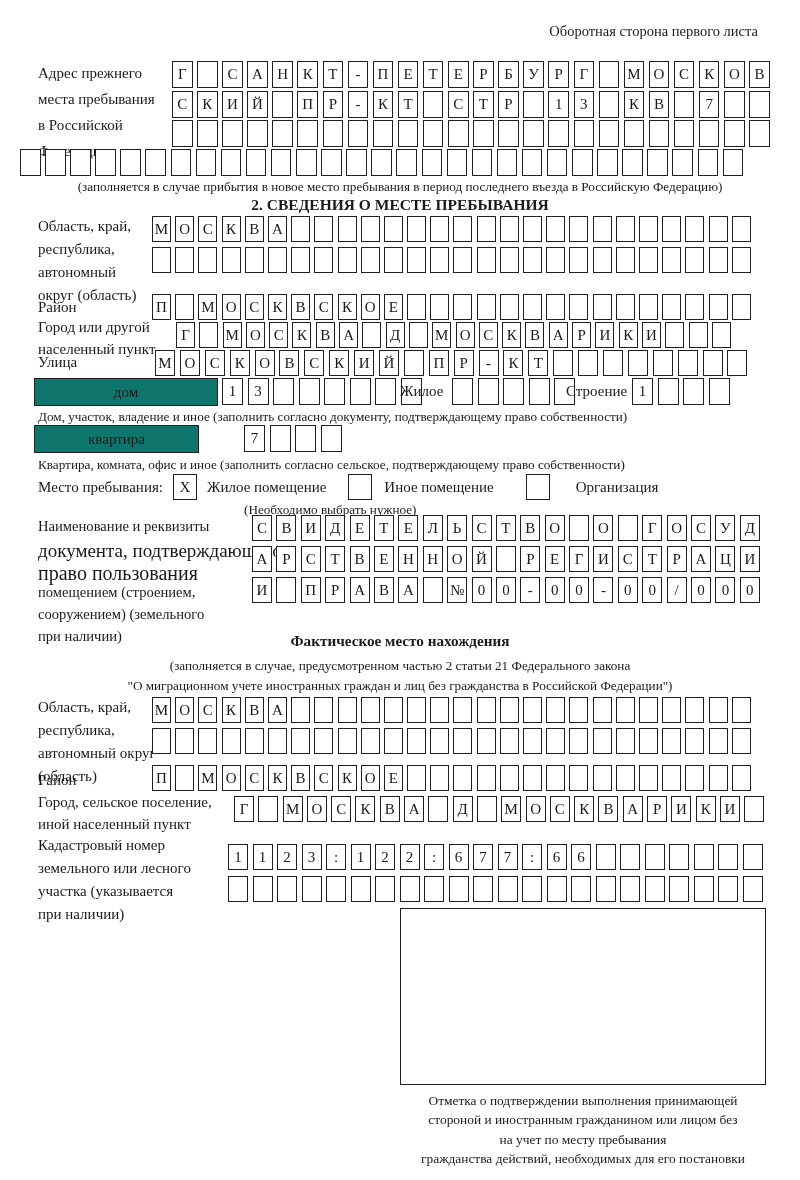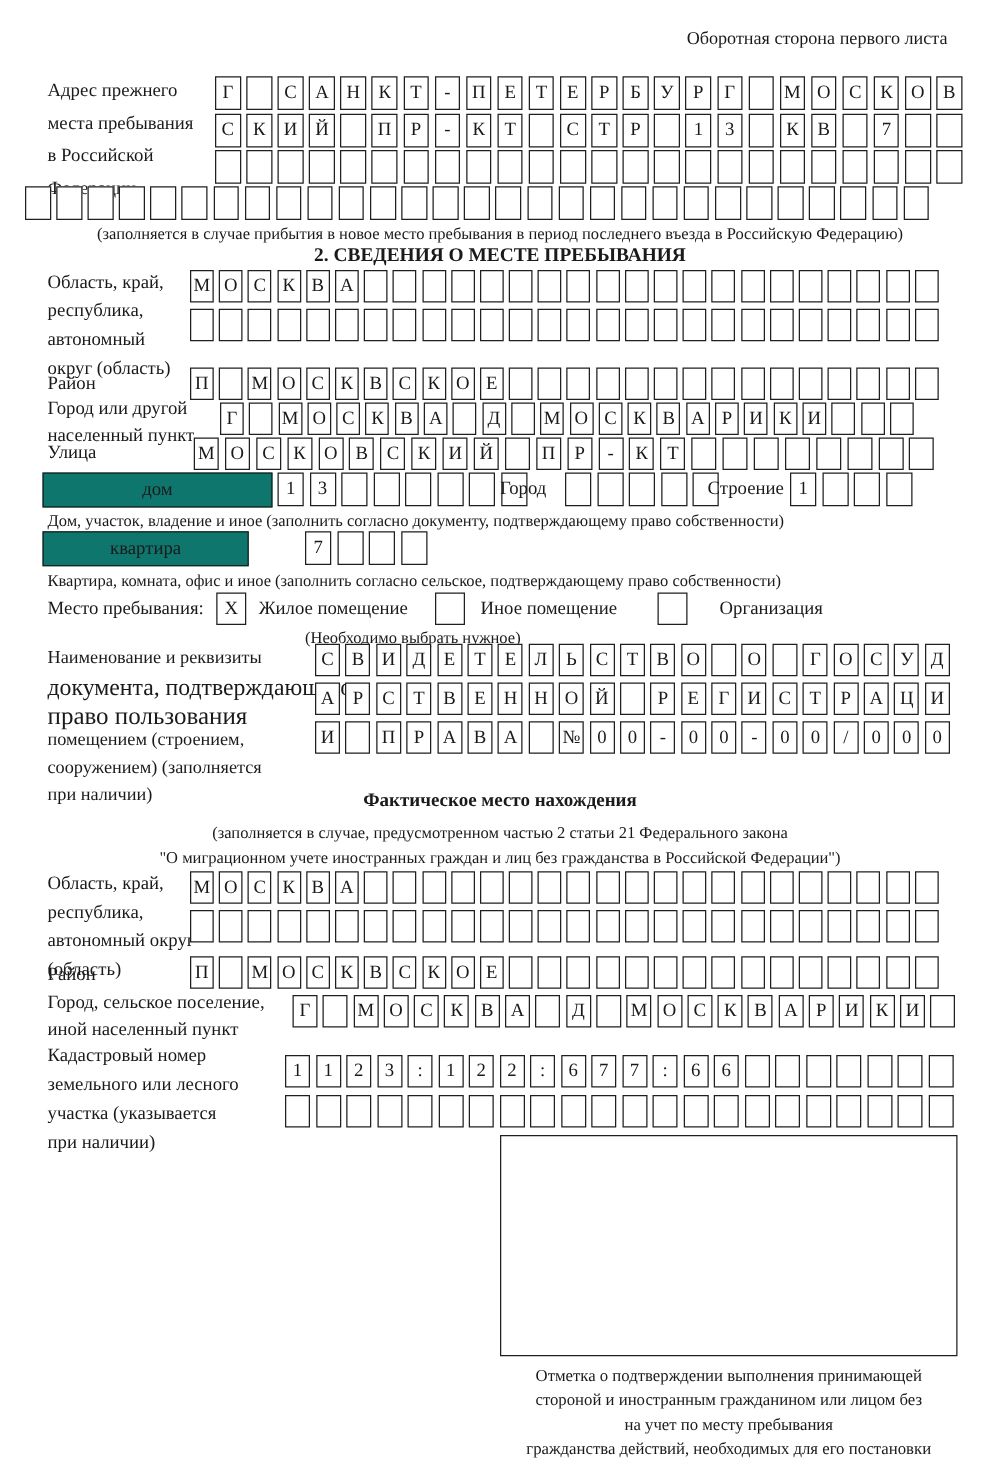--- a/index.html
+++ b/index.html
@@ -319,21 +319,21 @@
     <div class="cellrow g-house" style="left:222px;top:378px;">
         <div class="cell">1</div>
         <div class="cell">3</div>
         <div class="cell"></div>
         <div class="cell"></div>
         <div class="cell"></div>
         <div class="cell"></div>
         <div class="cell"></div>
         <div class="cell"></div>
       </div>
-    <div class="lbl" style="left:400px;top:384px;">Город</div>
+    <div class="lbl" style="left:400px;top:384px;">Жилое</div>
     <div class="cellrow g-house" style="left:452px;top:378px;">
         <div class="cell"></div>
         <div class="cell"></div>
         <div class="cell"></div>
         <div class="cell"></div>
         <div class="cell"></div>
       </div>
     <div class="lbl" style="left:566px;top:384px;">Строение</div>
     <div class="cellrow g-house" style="left:632px;top:378px;">
         <div class="cell">1</div>
@@ -364,21 +364,21 @@
     <span class="checkbox" style="margin-left:32px;"></span>
     <span class="inline-label" style="margin-left:26px;">Организация</span>
   </div>
   <div class="note" style="left:244px;top:502px;">(Необходимо выбрать нужное)</div>
 
   <div>
     <div class="lbl" style="left:38px;top:519px;font-size:14.6px;">Наименование и реквизиты</div>
     <div class="lbl" style="left:38px;top:541px;font-size:19px;">документа, подтверждающего</div>
     <div class="lbl" style="left:38px;top:563px;font-size:20px;">право пользования</div>
     <div class="lbl" style="left:38px;top:585px;font-size:14.6px;">помещением (строением,</div>
-    <div class="lbl" style="left:38px;top:607px;font-size:14.6px;">сооружением) (заполняется</div>
+    <div class="lbl" style="left:38px;top:607px;font-size:14.6px;">сооружением) (земельного</div>
     <div class="lbl" style="left:38px;top:629px;font-size:14.6px;">при наличии)</div>
     <div class="cellrow g-doc" style="left:252px;top:515px;">
         <div class="cell">С</div>
         <div class="cell">В</div>
         <div class="cell">И</div>
         <div class="cell">Д</div>
         <div class="cell">Е</div>
         <div class="cell">Т</div>
         <div class="cell">Е</div>
         <div class="cell">Л</div>

